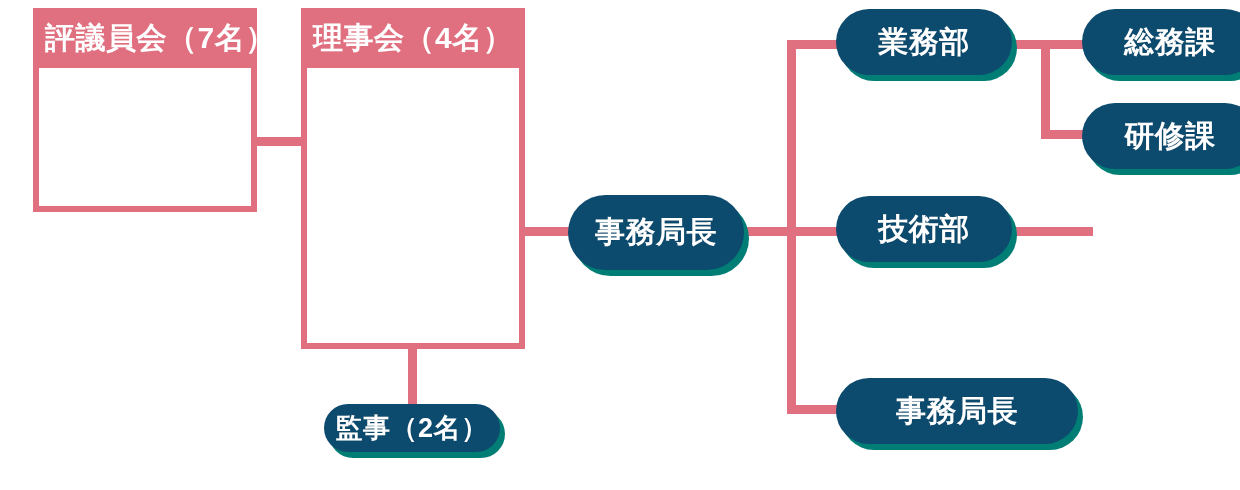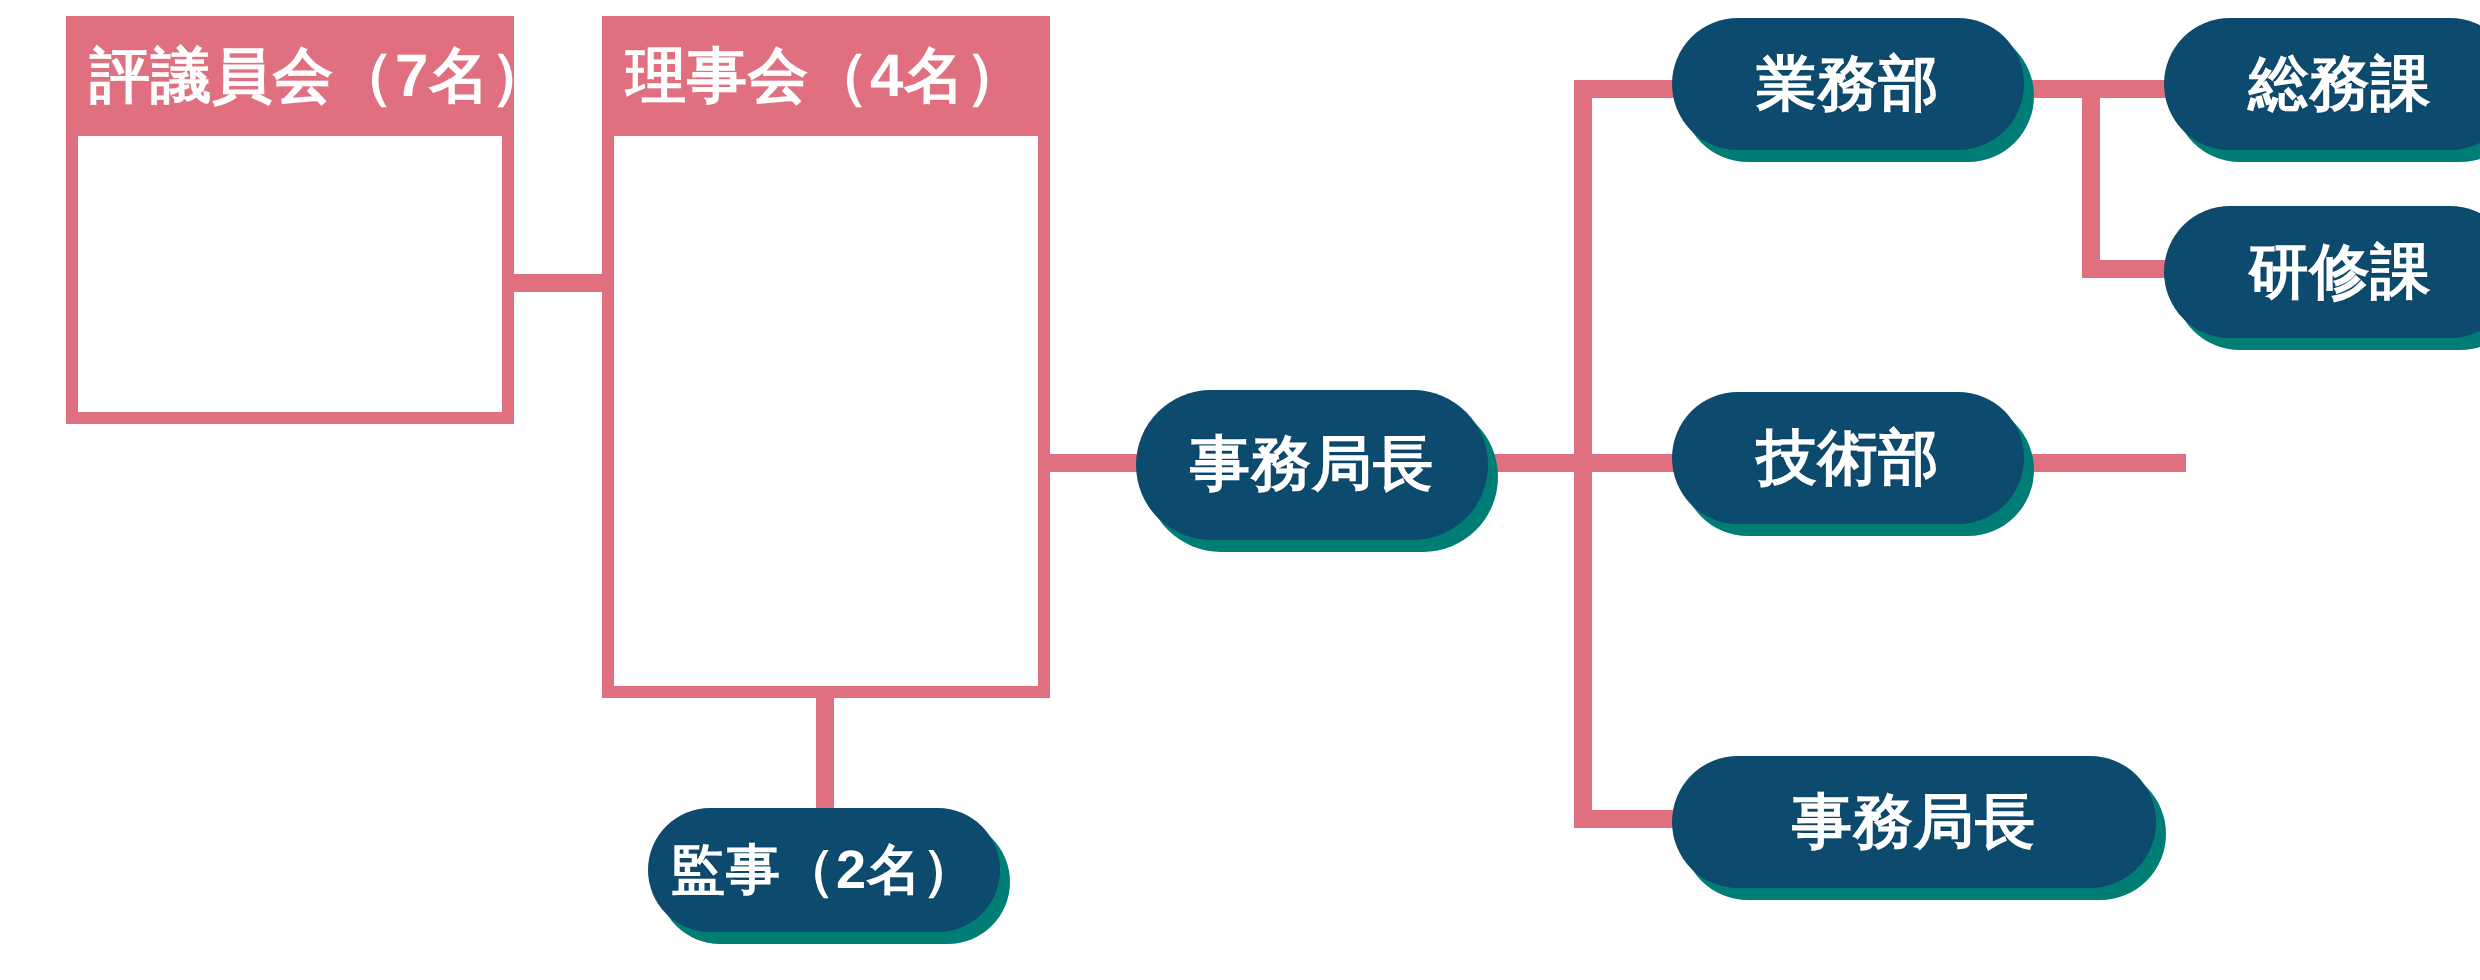--- a/index.html
+++ b/index.html
@@ -97,21 +97,21 @@
 
   <div class="group-box" style="left:10px; top:62px; width:224px; height:150px;"></div>
   <div class="group-header" style="left:10px; top:8px; width:224px; height:60px;">評議員会（7名）</div>
 
   <div class="group-box" style="left:278px; top:62px; width:224px; height:287px;"></div>
   <div class="group-header" style="left:278px; top:8px; width:224px; height:60px;">理事会（4名）</div>
 
 
 
 
-  <div class="pill small-text" style="left:301px; top:404px; width:176px; height:62px;">監事（2名）</div>
+  <div class="pill small-text" style="left:301px; top:404px; width:176px; height:48px;">監事（2名）</div>
 
   <div class="pill" style="left:545px; top:195px; width:176px; height:75px;font-family:Liberation Serif, serif;">事務局長</div>
 
   <div class="pill" style="left:813px; top:9px; width:176px; height:66px;">業務部</div>
 
   <div class="pill" style="left:813px; top:196px; width:176px; height:66px;">技術部</div>
 
   <div class="pill" style="left:813px; top:378px; width:242px; height:66px;">事務局長</div>
 
   <div class="pill" style="left:1059px; top:9px; width:176px; height:66px;">総務課</div>

